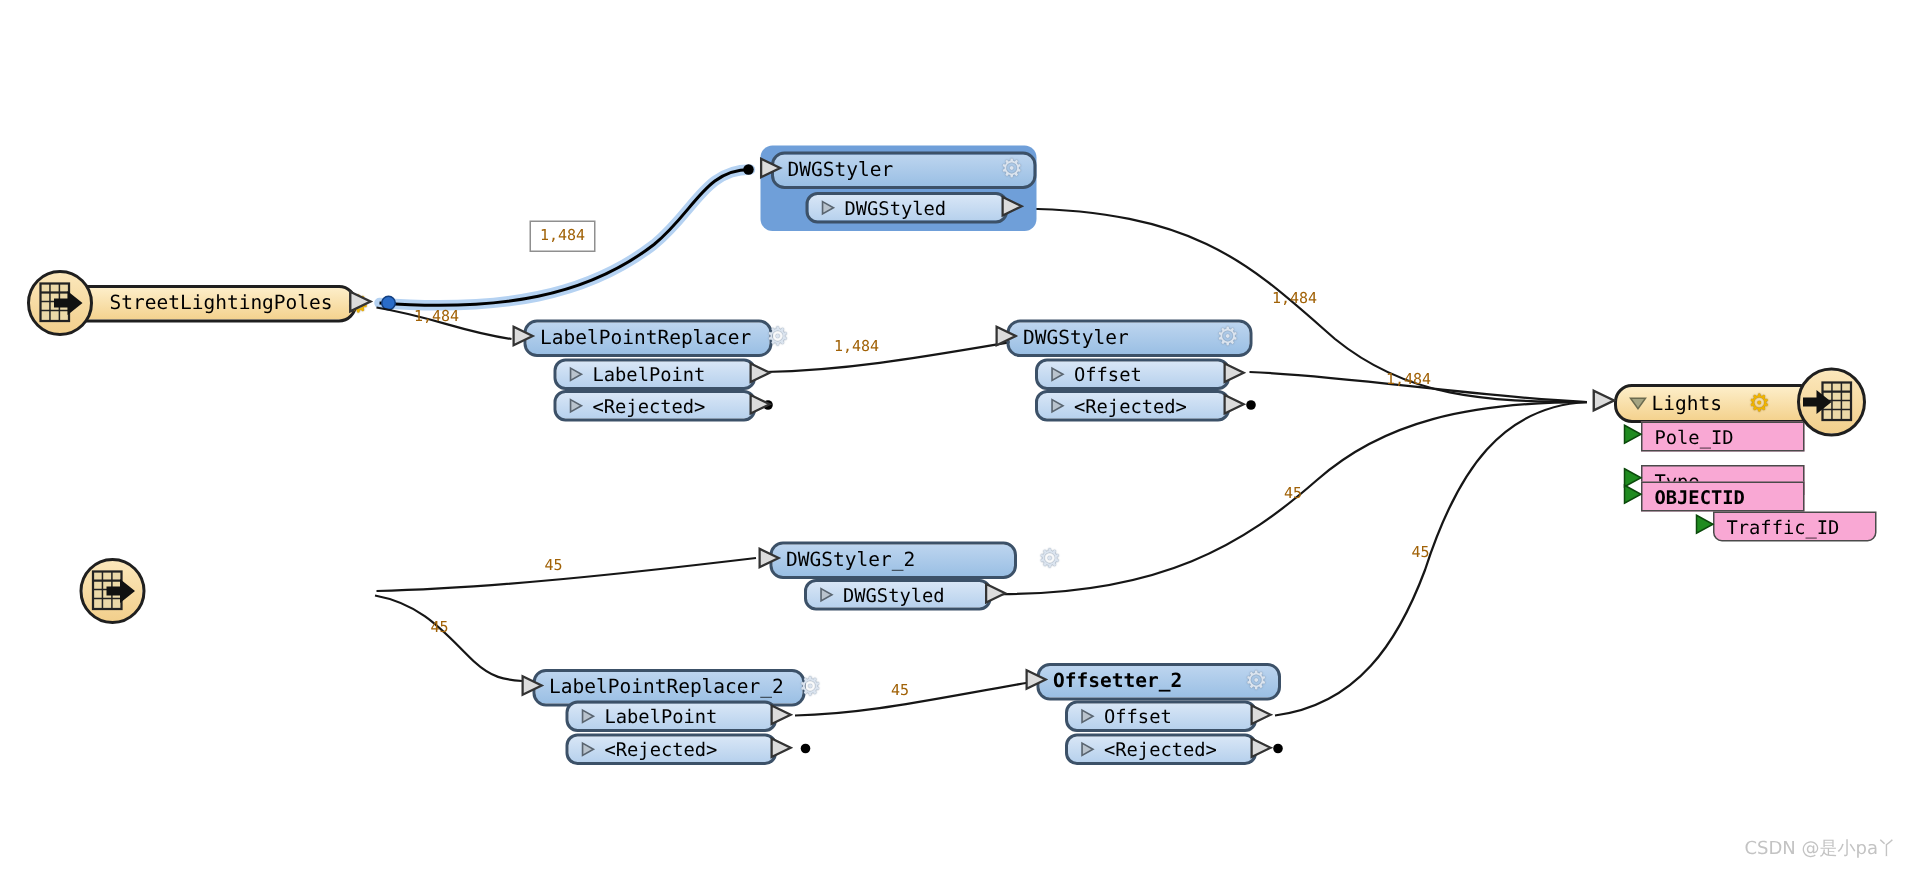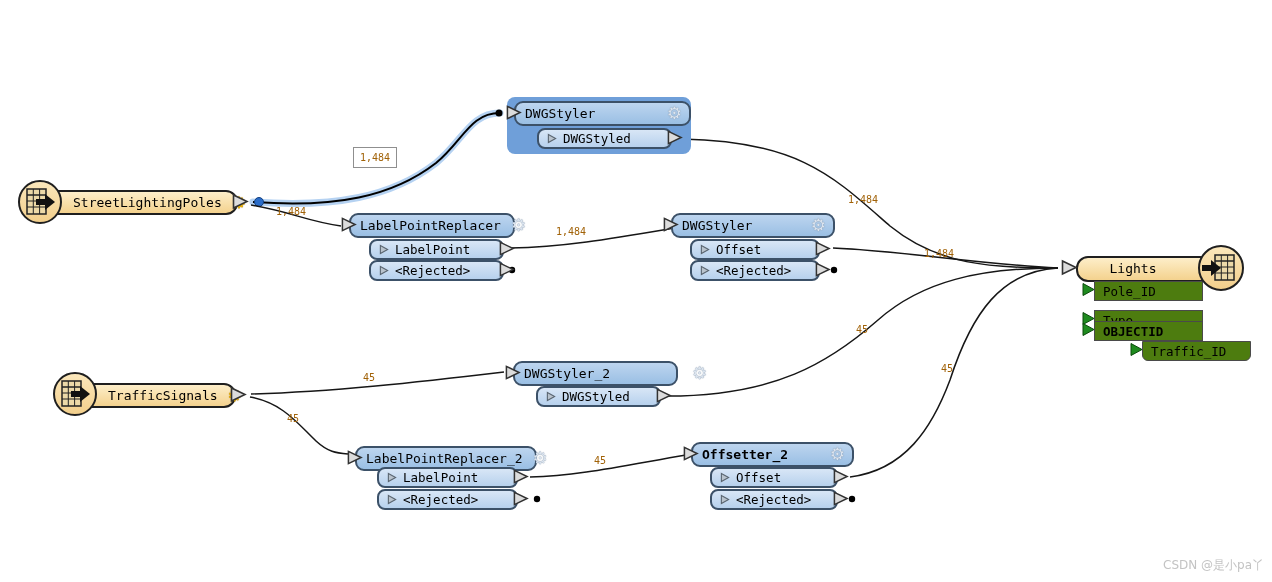--- a/index.html
+++ b/index.html
@@ -12,21 +12,21 @@
   
   .bar { position:absolute; box-sizing:border-box; display:flex; align-items:center; z-index:2; }
   .reader-bar {
     height:25px; border:2px solid #1f1f1f; border-radius:12px;
     background:linear-gradient(#fdeec9, #f4d28e);
     font-size:13px; padding:0 8px 0 22px; gap:5px;
   }
   .writer-bar {
     height:26px; border:2px solid #1f1f1f; border-radius:12px;
     background:linear-gradient(#fdeec9, #f4d28e);
-    font-size:13px; padding:0 30px 0 8px; gap:3px;flex-direction:column;
+    font-size:13px; padding:0 30px 0 8px; gap:3px;
   }
   .tmain {
     height:25px; border:2px solid #3c5168; border-radius:9px;
     background:linear-gradient(#bdd5ef, #9abfe4);
     font-size:13px; padding:0 7px 0 9px; gap:5px;
   }
   .tout {
     height:21px; border:2px solid #3c5168; border-radius:8px;
     background:linear-gradient(#d8e6f6, #b7d1ed);
     font-size:12.5px; padding:0 7px 0 8px; gap:6px;
@@ -41,21 +41,21 @@
     position:absolute; width:44px; height:44px; border-radius:50%;
     border:2px solid #1f1f1f; background:linear-gradient(#fbe7bb, #f2cf8c);
     box-sizing:border-box; z-index:3; display:flex; align-items:center; justify-content:center;
   }
   .sel-highlight {
     position:absolute; background:#6f9fd9; border-radius:8px; z-index:2;
   }
   
   .attr-row {
     position:absolute; width:109px; height:20px; box-sizing:border-box;
-    background:#4d7c0f; border:1.4px solid #4a4a4a;
+    background:#f9a8d4; border:1.4px solid #4a4a4a;
     display:flex; align-items:center; padding:0 4px 0 8px;
     font-size:12.5px; z-index:2;
   }
   .attr-row .aport { position:absolute; left:-13px; top:50%; transform:translateY(-50%); }
   .attr-row.last { border-radius:0 0 6px 6px; }
   
   .clabel { position:absolute; z-index:4; font-size:10px; line-height:16px; color:#a16207; cursor:default; }
   .clabel.boxed { background:#fff; border:1px solid #8f8f8f; padding:1px 6px; line-height:17px; }
   
   #watermark {
@@ -120,33 +120,20 @@
       <rect x="7" y="7" width="19" height="25" fill="#ecd9a8" stroke="#222" stroke-width="1.5"></rect>
       <line x1="7" y1="13" x2="26" y2="13" stroke="#222" stroke-width="1.5"></line>
       <line x1="7" y1="19" x2="26" y2="19" stroke="#222"></line>
       <line x1="7" y1="25" x2="26" y2="25" stroke="#222"></line>
       <line x1="13.3" y1="7" x2="13.3" y2="32" stroke="#222"></line>
       <line x1="19.6" y1="7" x2="19.6" y2="32" stroke="#222"></line>
       <path d="M16 17 h9 v-5 l10 8 -10 8 v-5 h-9 z" fill="#111"></path>
     </svg>
   </div>
 
-  <div class="bar reader-bar" style="left:79px; top:383px; width:157px;">
-    <svg width="11" height="12" viewBox="0 0 11 12">
-      <polygon points="1.5,1.5 9.5,6 1.5,10.5" fill="#cfcfcf" stroke="#6a6a6a" stroke-width="1.1"></polygon>
-      </svg>
-    <span>TrafficSignals</span>
-    <span class="spacer"></span>
-    <span class="gear yellow">⚙</span>
-    <span class="port-out">
-      <svg width="17" height="17" viewBox="0 0 17 17">
-          <polygon points="1.5,2 15,8.5 1.5,15" fill="#dcdcdc" stroke="#333" stroke-width="1.6"></polygon>
-        </svg>
-    </span>
-  </div>
   <div class="circle-icon" style="left:53px; top:372px;">
     <svg width="40" height="40" viewBox="0 0 40 40">
       <rect x="7" y="7" width="19" height="25" fill="#ecd9a8" stroke="#222" stroke-width="1.5"></rect>
       <line x1="7" y1="13" x2="26" y2="13" stroke="#222" stroke-width="1.5"></line>
       <line x1="7" y1="19" x2="26" y2="19" stroke="#222"></line>
       <line x1="7" y1="25" x2="26" y2="25" stroke="#222"></line>
       <line x1="13.3" y1="7" x2="13.3" y2="32" stroke="#222"></line>
       <line x1="19.6" y1="7" x2="19.6" y2="32" stroke="#222"></line>
       <path d="M16 17 h9 v-5 l10 8 -10 8 v-5 h-9 z" fill="#111"></path>
     </svg>

